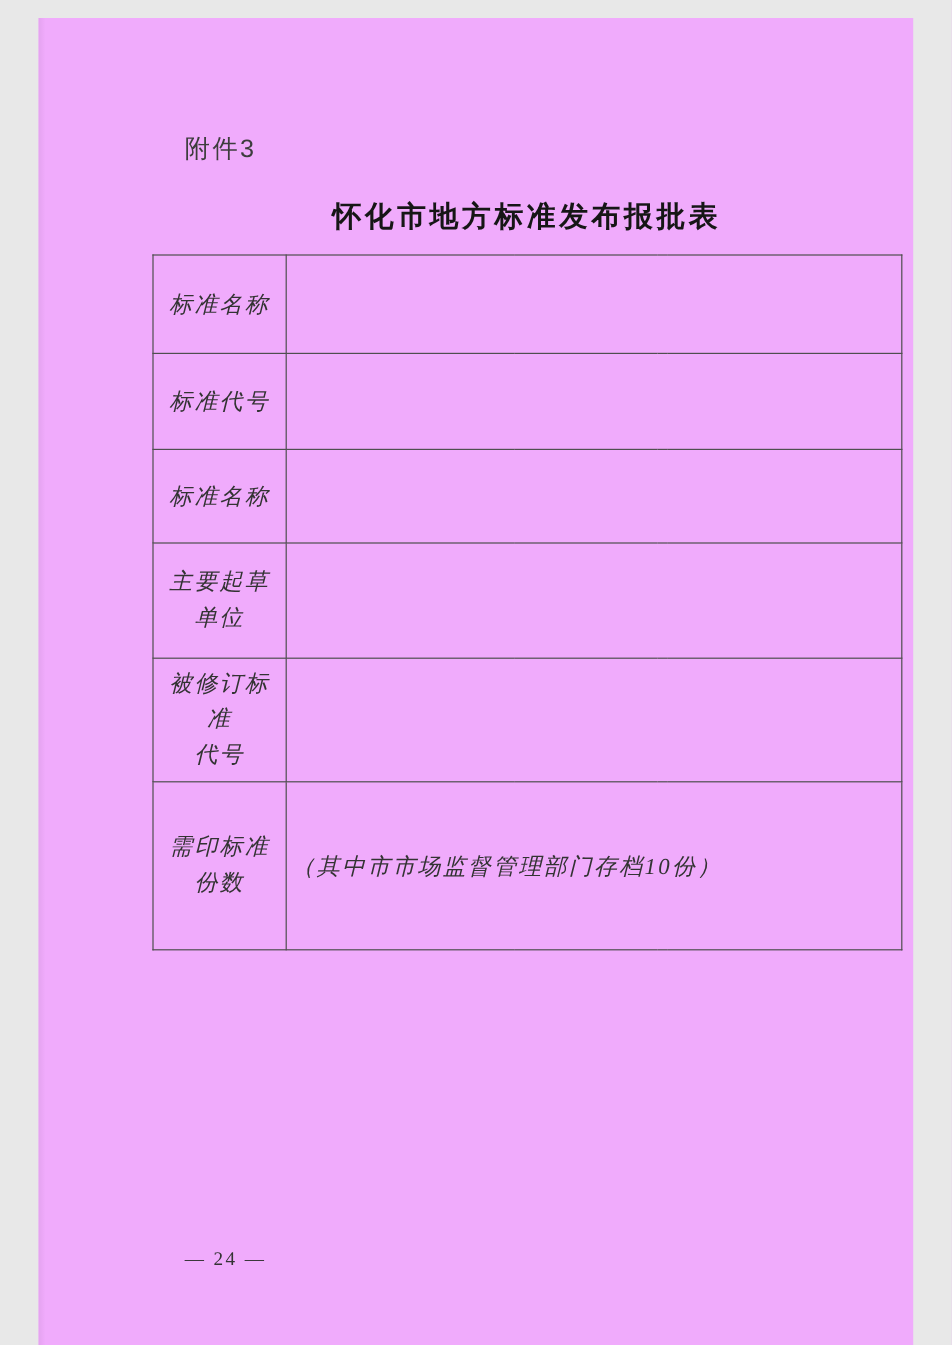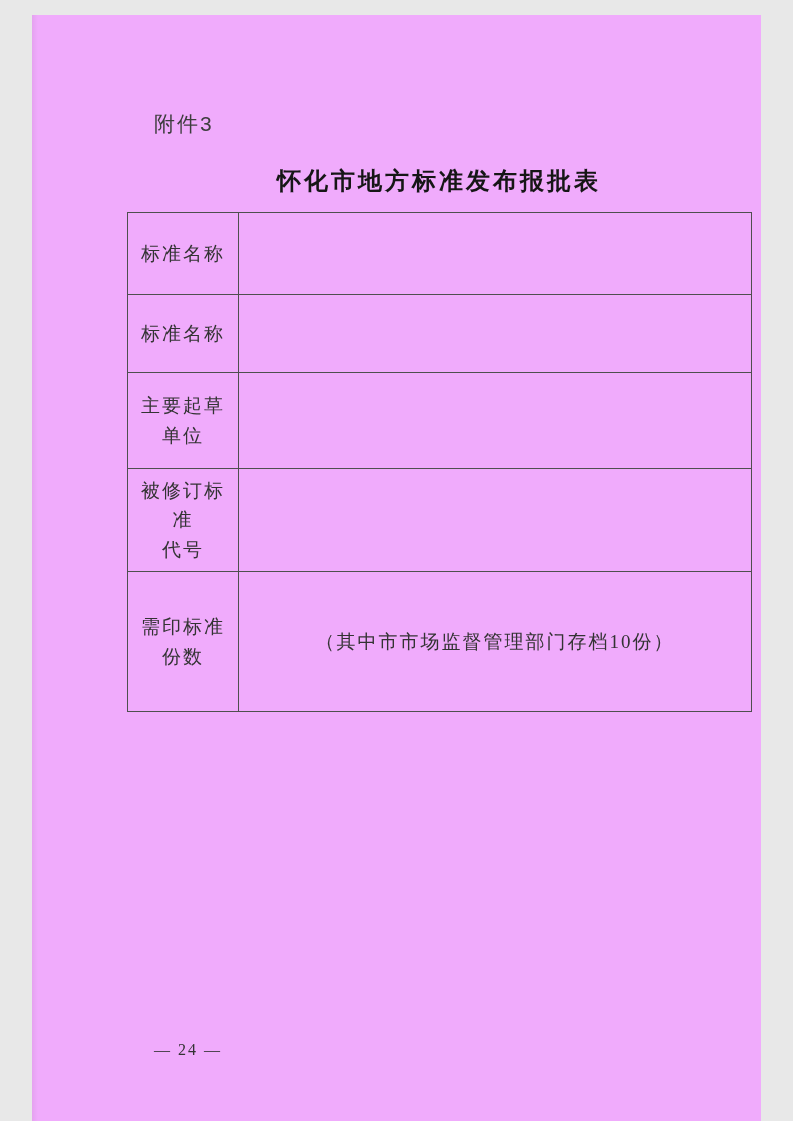--- a/index.html
+++ b/index.html
@@ -25,38 +25,38 @@
   }
   .title{
     position:absolute;left:95px;right:10px;top:144px;
     margin:0;text-align:center;
     font-size:24px;font-weight:bold;color:#161616;
     letter-spacing:3px;line-height:44px;
     font-family:"Liberation Serif","DejaVu Serif",serif;
   }
   table.form{
     position:absolute;left:95px;top:197px;
-    width:624px;border-collapse:collapse;table-layout:fixed;
+    width:624px;border-collapse:collapse;table-layout:fixed;font-style:italic;
   }
   table.form td{
     border:1px solid #4f4f4f;
     vertical-align:middle;
     padding:2px 4px;
     font-size:19px;
     color:#333;
     letter-spacing:2px;
     overflow:hidden;
   }
   td.lbl{text-align:center;}
   td.lbl span{display:block;line-height:1.55;}
   td.val{text-align:center;}
   tr.r1{height:82px;} tr.r2{height:80px;} tr.r3{height:78px;}
   tr.r4{height:83px;} tr.r5{height:96px;} tr.r6{height:79px;}
   tr.r7{height:103px;} tr.r8{height:140px;}
-  td.note{text-align:center;font-size:19px;letter-spacing:1px;color:#3a3a3a;}
+  td.note{text-align:left;font-size:19px;letter-spacing:1px;color:#3a3a3a;}
   .pageno{
     position:absolute;left:122px;top:1026px;
     font-size:16px;color:#333;letter-spacing:2px;
   }
 </style>
 </head>
 <body>
 
 <div class="page">
 
@@ -74,20 +74,24 @@
       <col style="width:54px">
       <col style="width:142px">
     </colgroup>
 
     <tbody>
         <tr class="r1">
       <td class="lbl">标准名称</td>
       <td class="val" colspan="6"></td>
     </tr>
 
+    <tr class="r2">
+      <td class="lbl">标准代号</td>
+      <td class="val" colspan="6"></td>
+    </tr>
 
     <tr class="r3">
       <td class="lbl">标准名称</td>
       <td class="val" colspan="6"></td>
     </tr>
 
 
     <tr class="r5">
       <td class="lbl">
         <span>主要起草</span>

